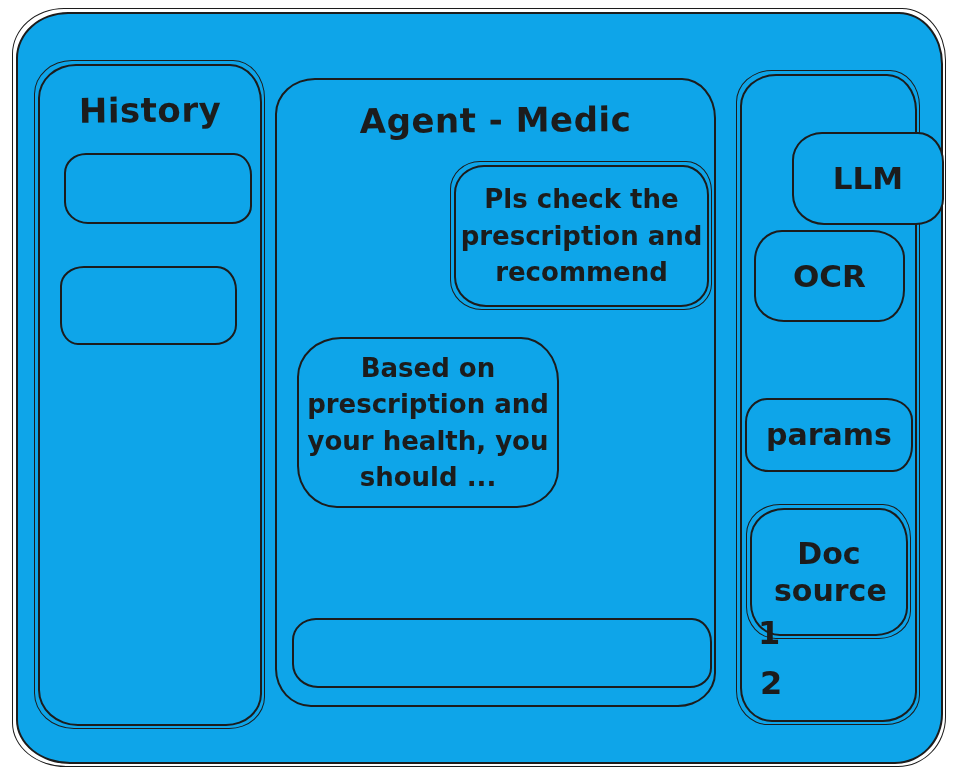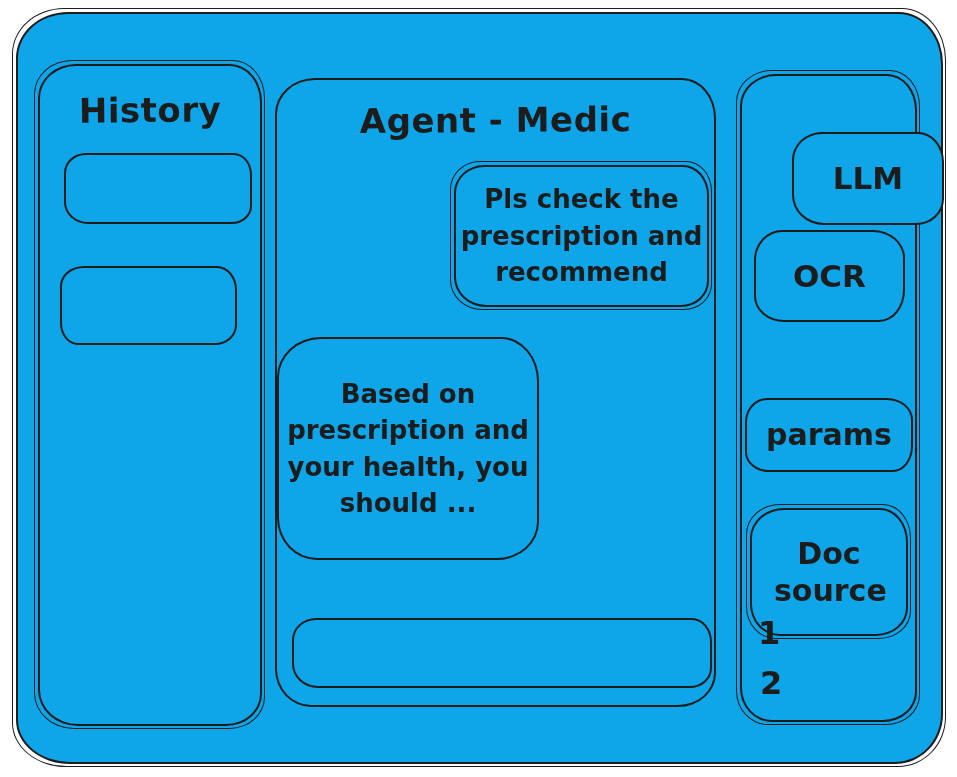--- a/index.html
+++ b/index.html
@@ -105,21 +105,21 @@
   <div class="sk" style="left:275px; top:78px; width:441px; height:629px;
               border-radius: 40px 34px 38px 36px / 36px 40px 34px 38px;">
 
     <div class="txt panel-title" style="left:0; right:0; top:20px; text-align:center; position:absolute; transform: rotate(-0.4deg);">Agent - Medic</div>
 
     <div class="sk dbl bubble" style="left:177px; top:85px; width:255px; height:142px;
                 border-radius: 30px 26px 28px 32px / 28px 30px 26px 30px;">
       <span>Pls check the prescription and recommend</span>
     </div>
 
-    <div class="sk bubble" style="left:0; top:257px; width:262px; height:223px;
+    <div class="sk bubble" style="left:20px; top:257px; width:262px; height:171px;
                 border-radius: 44px 38px 42px 40px / 40px 44px 38px 42px;">
       <span>Based on prescription and your health, you should ...</span>
     </div>
 
     <div class="sk" style="left:15px; top:538px; width:420px; height:70px;
                 border-radius: 24px 20px 22px 26px / 22px 24px 20px 24px;">
       <input class="input-inner" type="text" placeholder="" value="" style="">
     </div>
   </div>
 

